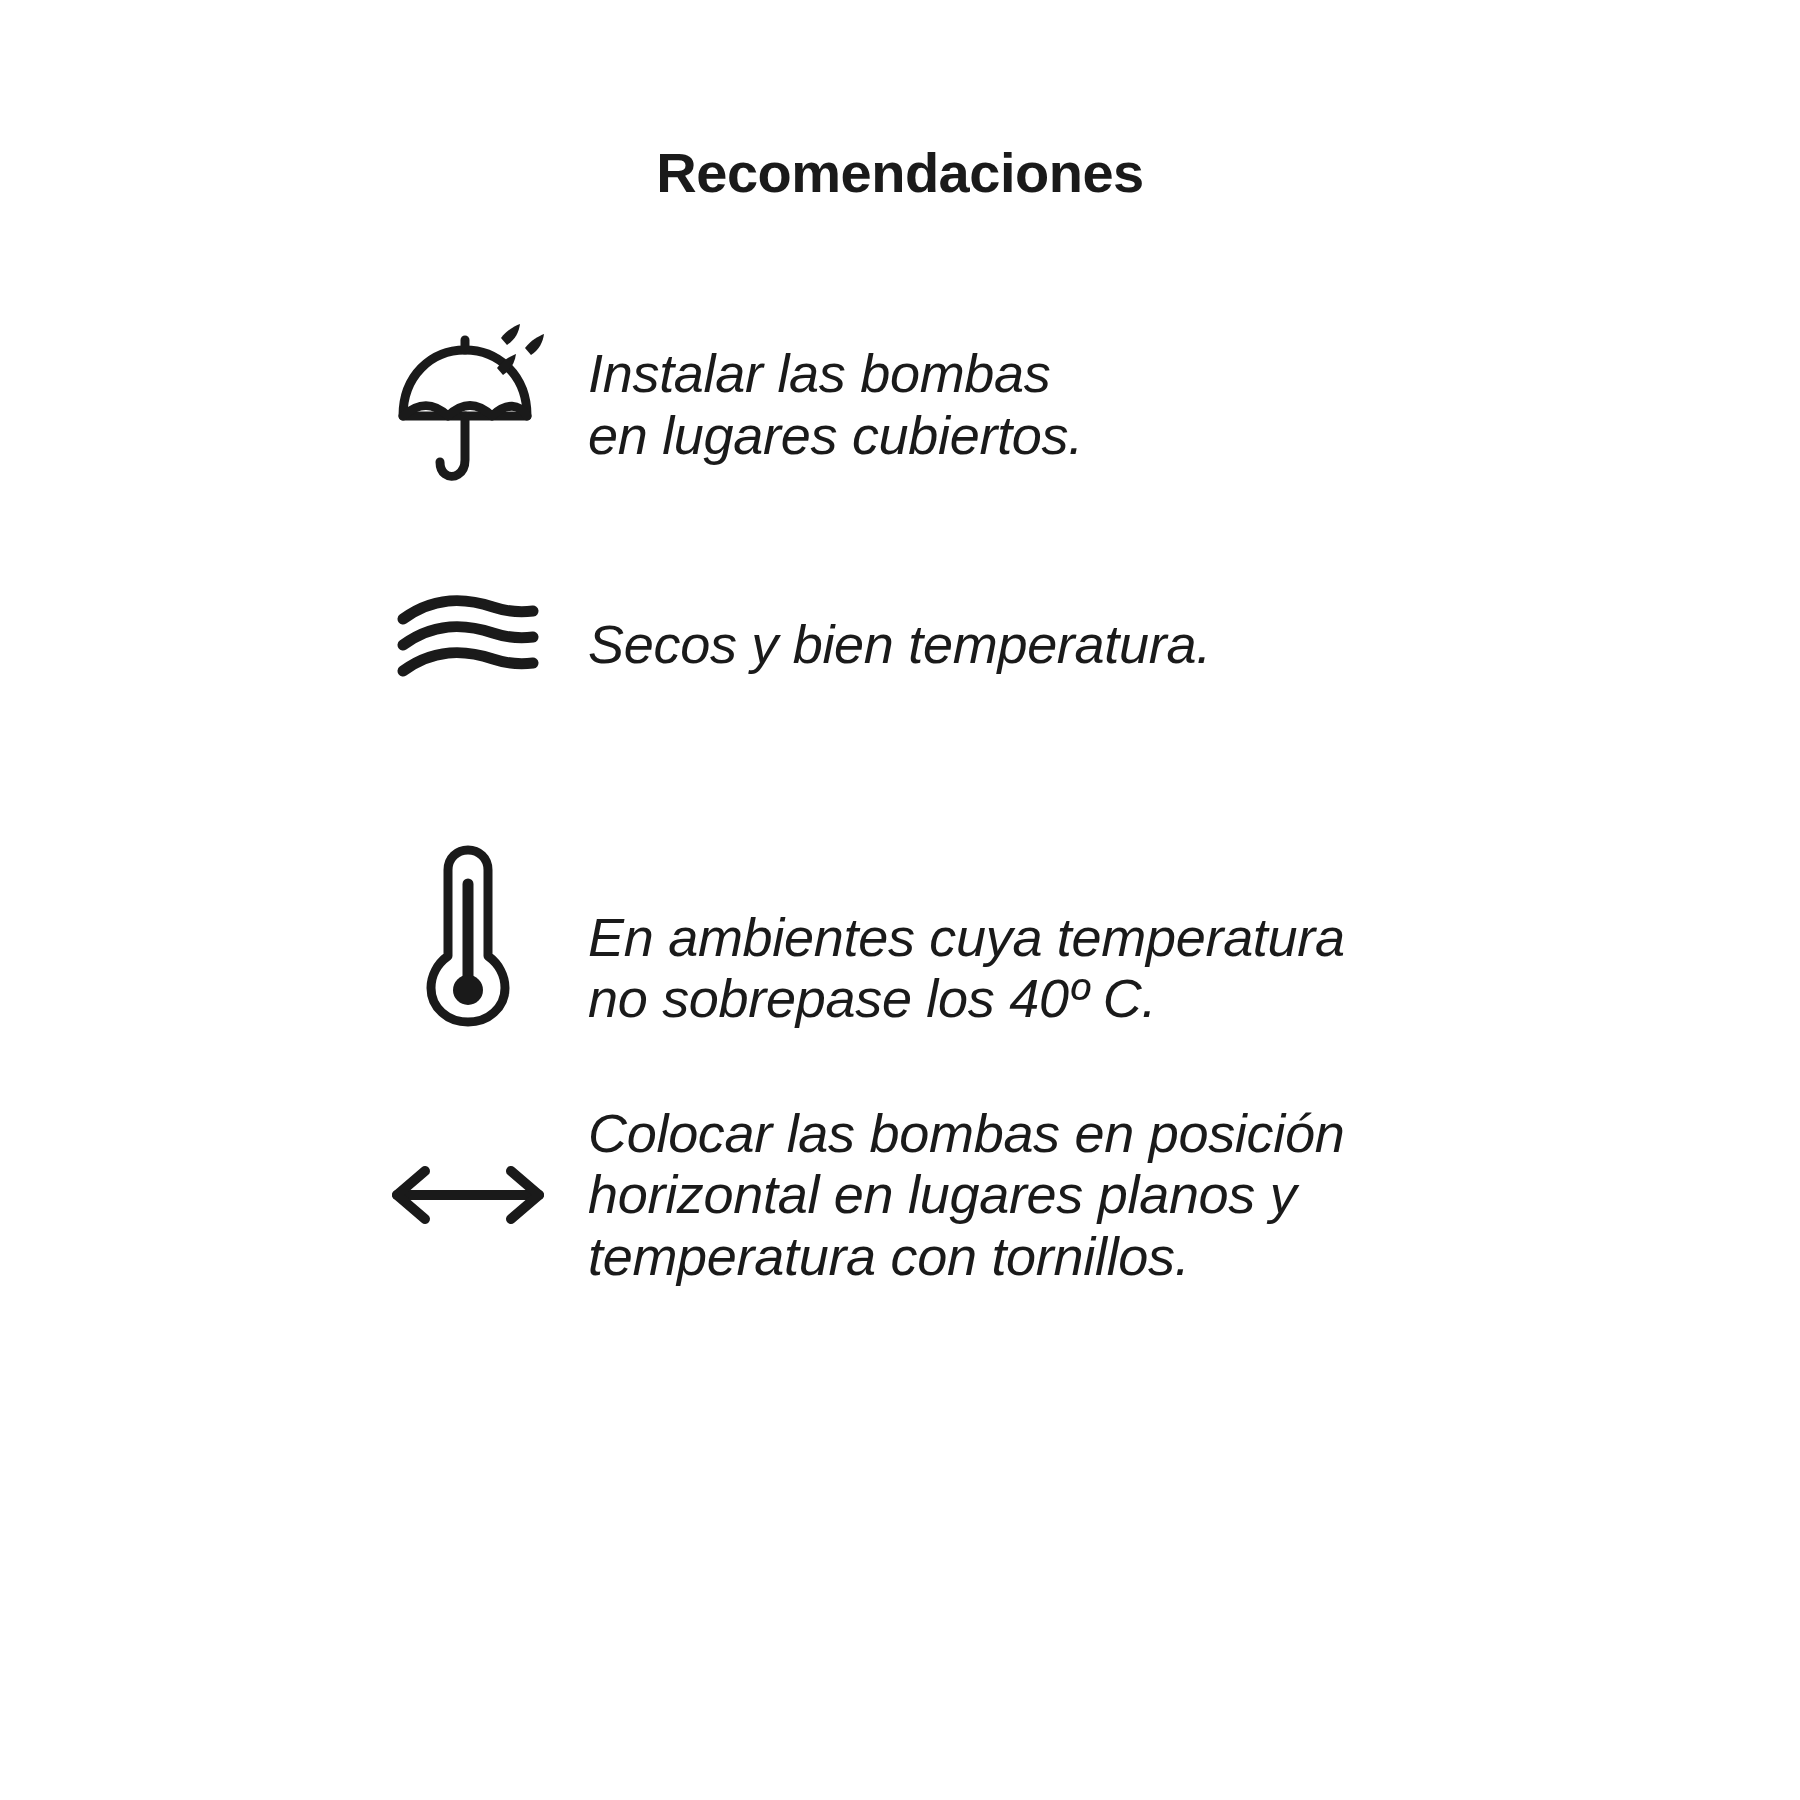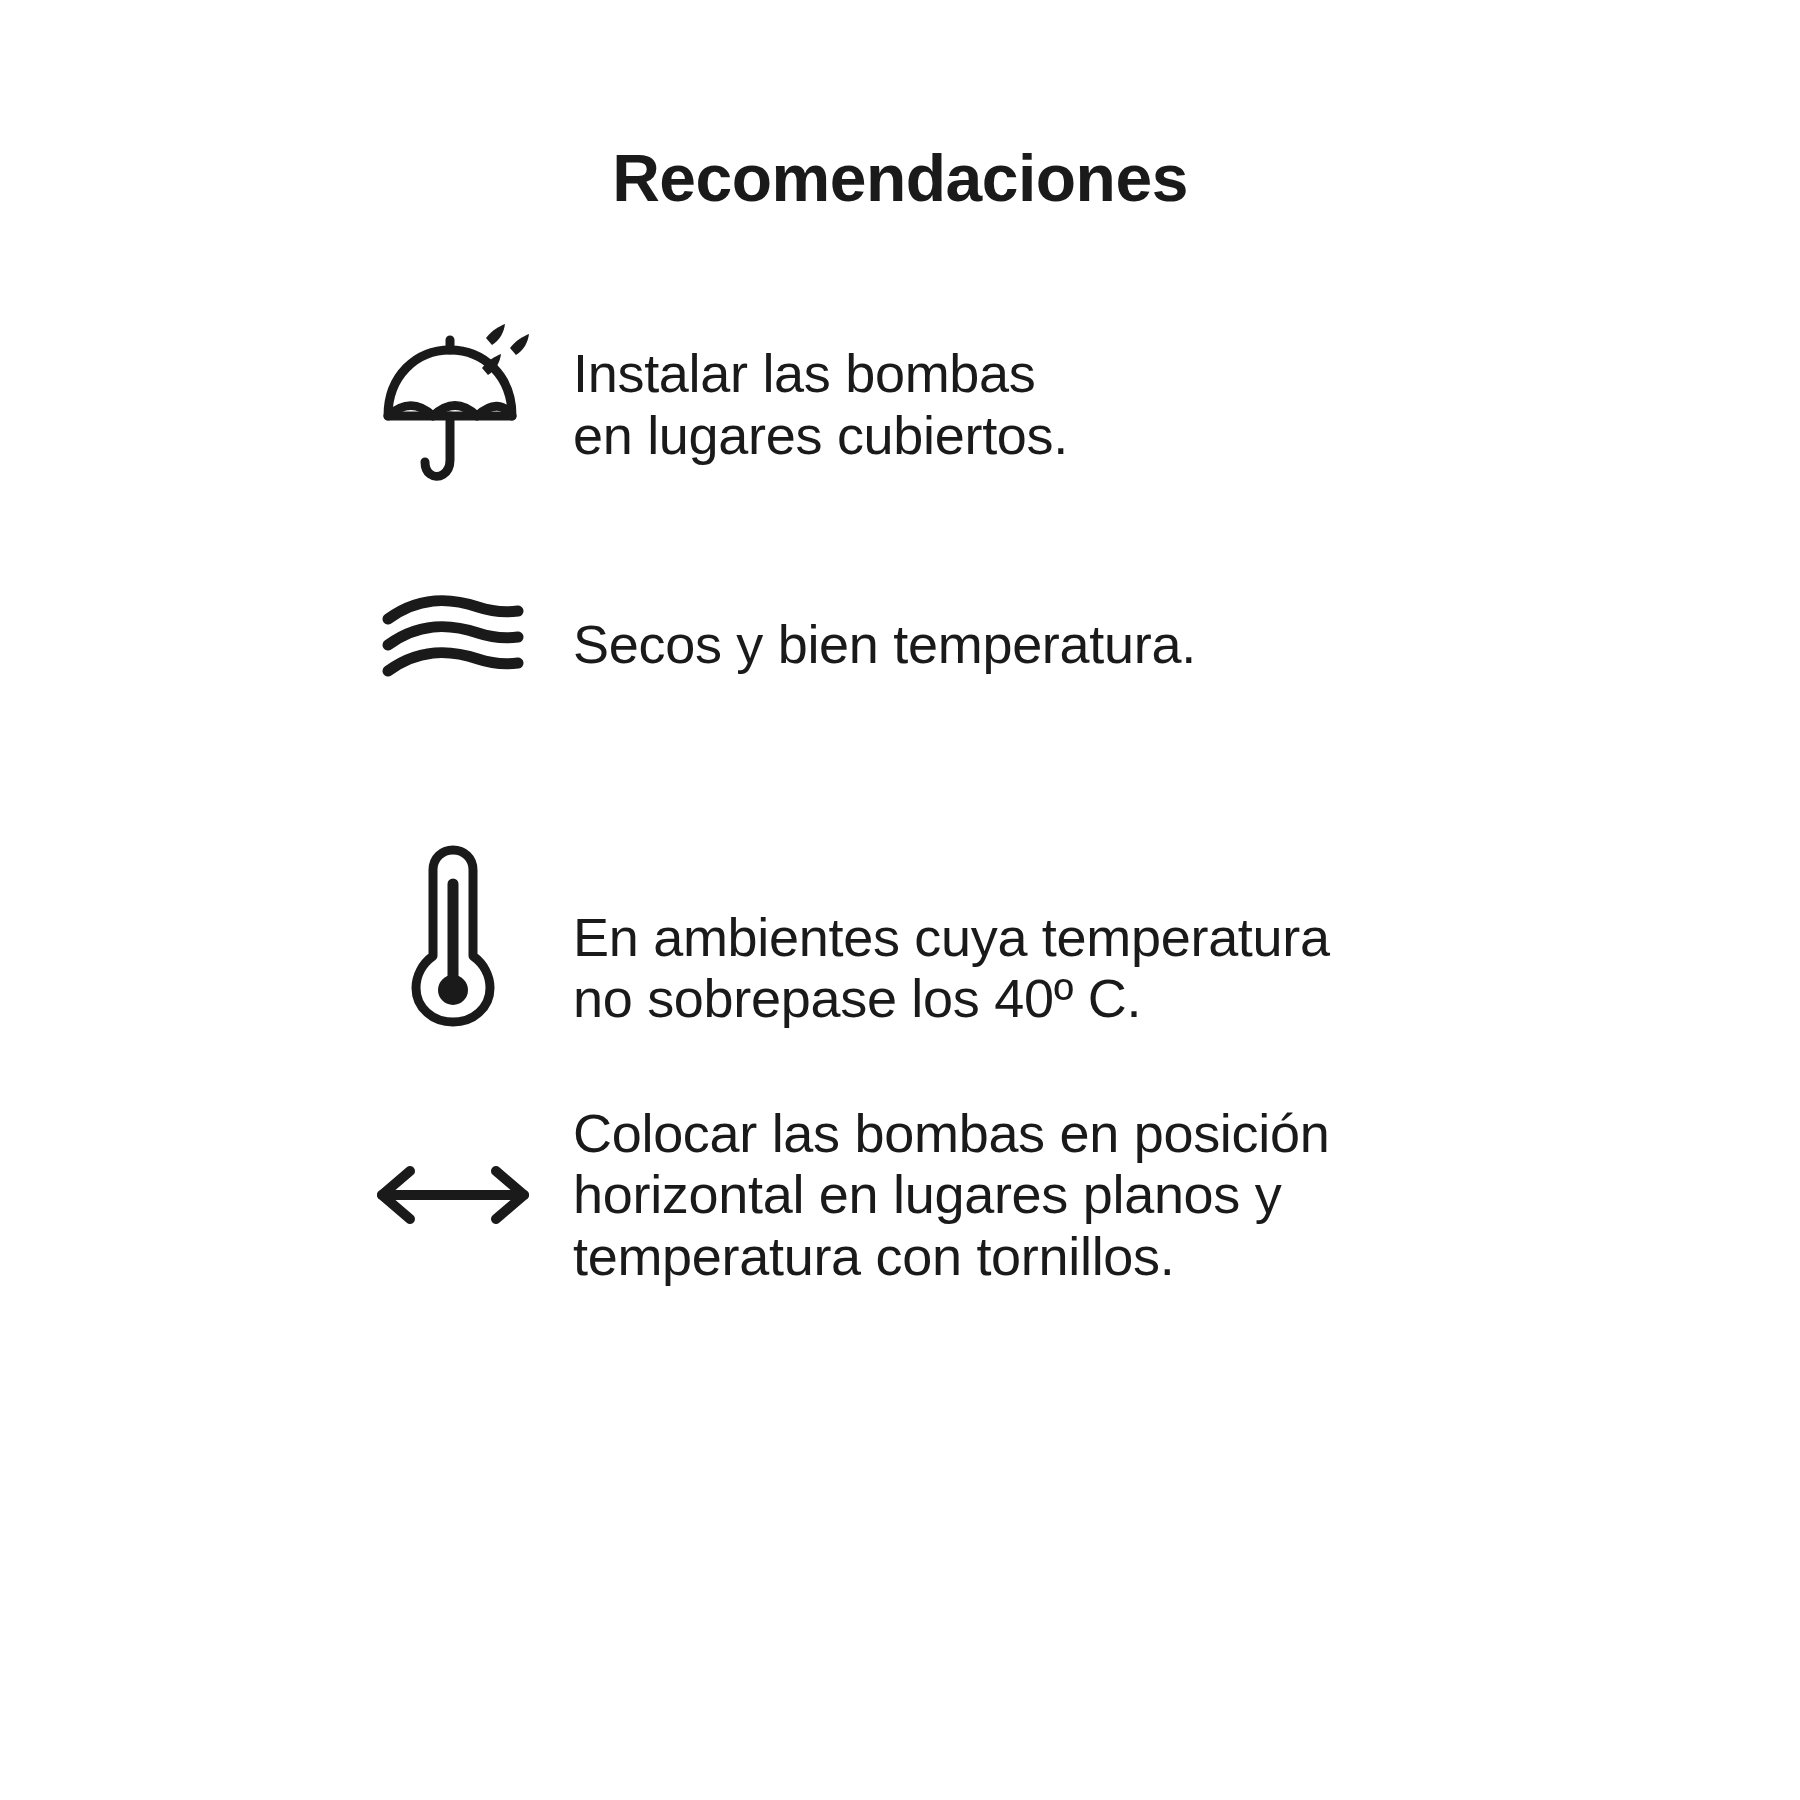--- a/index.html
+++ b/index.html
@@ -19,30 +19,31 @@
     width: 1800px;
     height: 1800px;
     box-sizing: border-box;
   }
   .title {
     position: absolute;
     top: 140px;
     left: 0;
     width: 1800px;
     text-align: center;
-    font-size: 66px;
+    font-size: 56px;
     font-weight: bold;
     letter-spacing: -0.5px;
     color: #1a1a1a;
   }
   .list {
     position: absolute;
     top: 280px;
-    left: 333px;
+    left: 348px;
     width: 1220px;
+    font-style: italic;
   }
   .row {
     display: flex;
     align-items: center;
     width: 100%;
     box-sizing: border-box;
   }
   .icon-cell {
     width: 240px;
     min-width: 240px;

